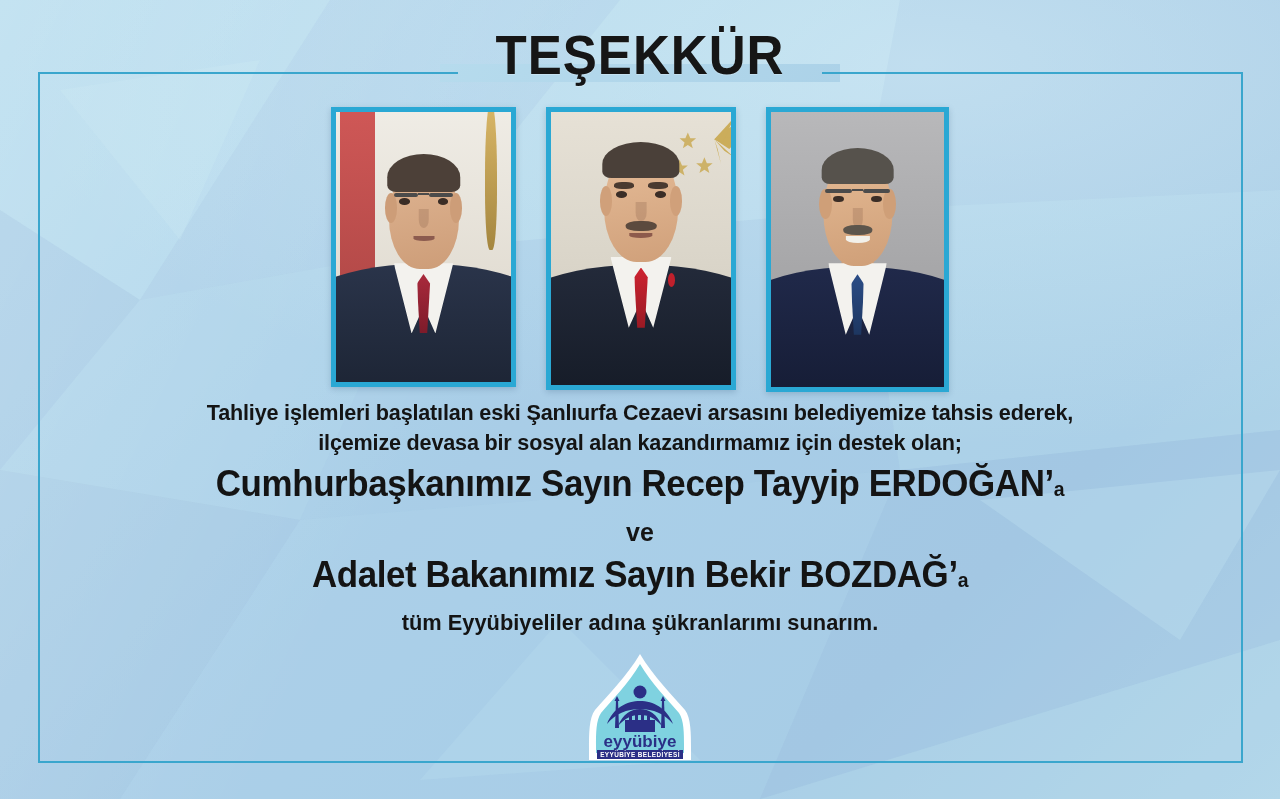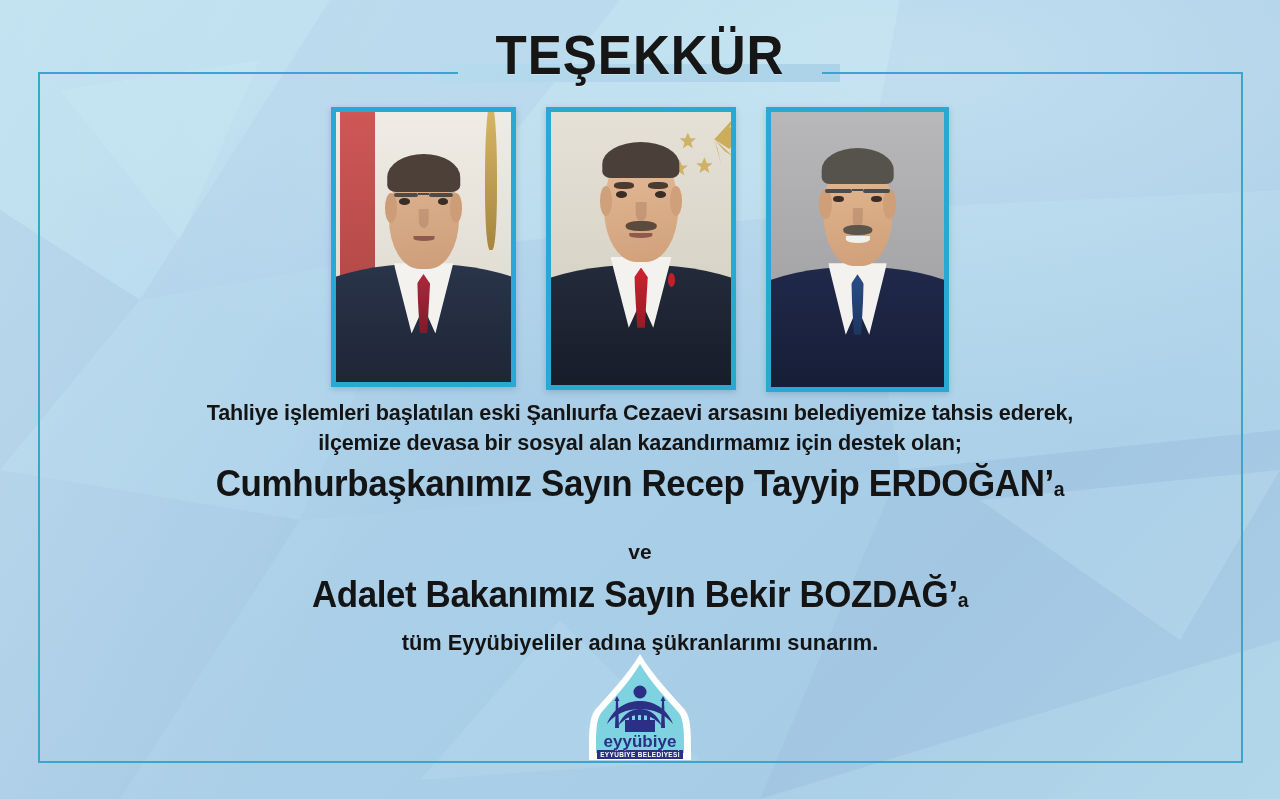--- a/index.html
+++ b/index.html
@@ -172,21 +172,21 @@
     letter-spacing:-0.2px;
     transform:scaleX(0.96);
   }
   .line-big{
     font-size:36px; font-weight:bold; line-height:52px;
     letter-spacing:-0.4px;
     transform:scaleX(0.97);
     white-space:nowrap;
   }
   .line-big .suffix{ font-size:20px; font-weight:bold; }
-  .line-ve{ font-size:21px; font-weight:bold; line-height:34px;margin-top:20px; }
+  .line-ve{ font-size:25px; font-weight:bold; line-height:34px; }
   .line-close{
     font-size:22.5px; font-weight:bold; line-height:34px;
     transform:scaleX(0.97);
   }
 
   
   .sign{
     position:absolute; left:0; right:0; top:652px;
     display:flex; justify-content:center; align-items:center; gap:18px;
   }

